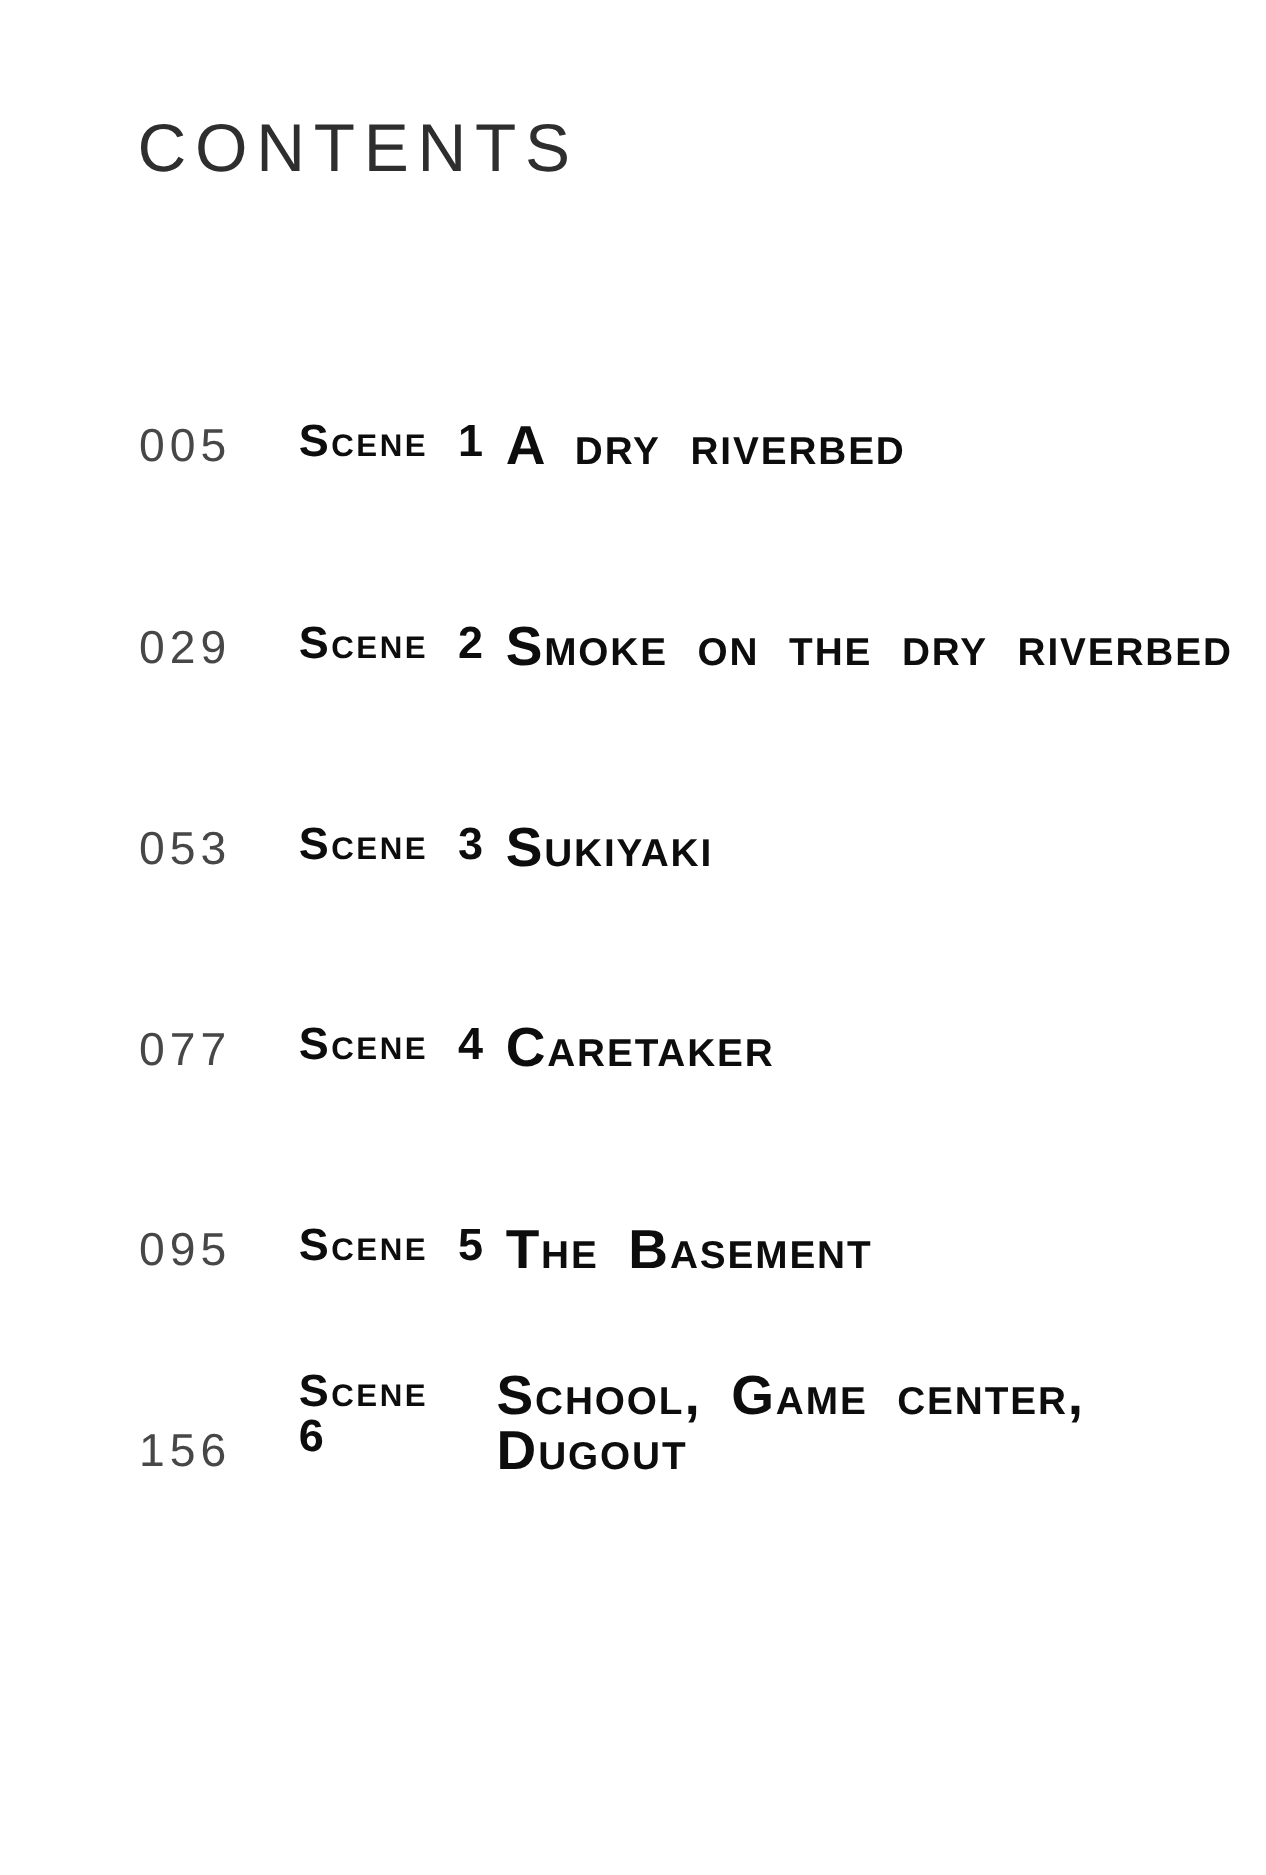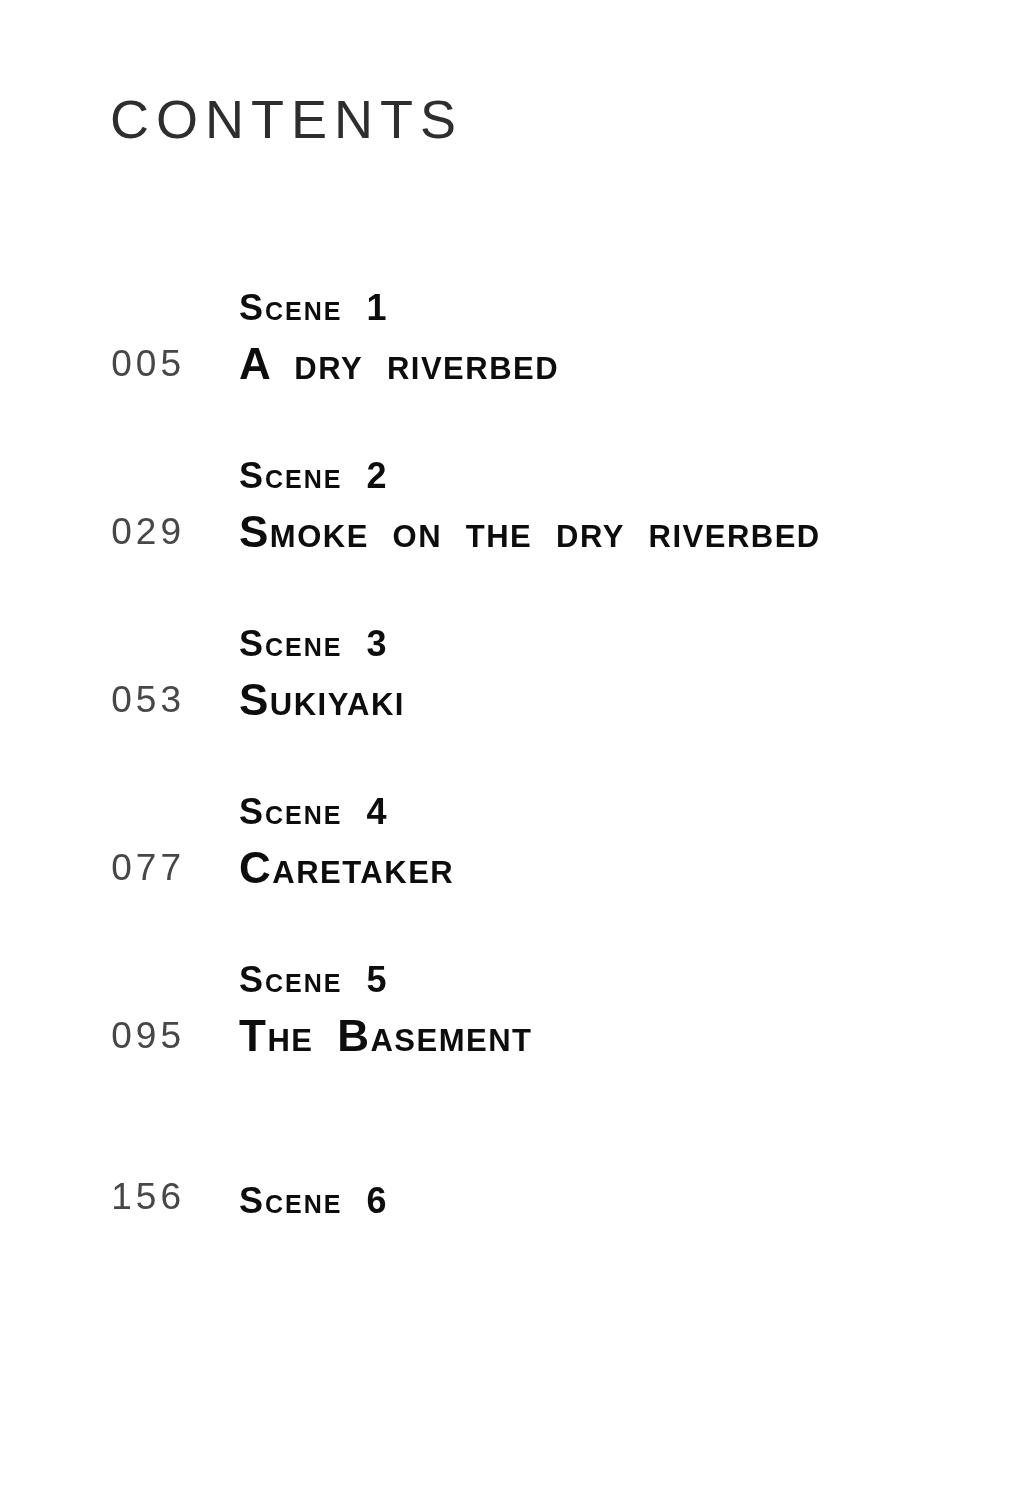--- a/index.html
+++ b/index.html
@@ -45,21 +45,21 @@
     font-size: 37px;
     font-weight: 400;
     color: #474747;
     letter-spacing: 4px;
     line-height: 1.05;
     padding-bottom: 2px;
     margin-top: 48px;
   }
   .titles {
     display: flex;
-    flex-direction: column;
+    flex-direction: row;
     gap: 16px;
   }
   .scene {
     font-variant: small-caps;
     font-weight: 700;
     font-size: 36px;
     line-height: 1;
     color: #0d0d0d;
     letter-spacing: 2px;
     word-spacing: 12px;
@@ -120,20 +120,21 @@
       <div class="titles">
         <div class="scene">Scene 5</div>
         <div class="title">The Basement</div>
       </div>
     </div>
 
     <div class="entry">
       <div class="pageno">156</div>
       <div class="titles">
         <div class="scene">Scene 6</div>
+        <div class="title">School, Game center, Dugout</div>
       </div>
     </div>
 
     <div class="entry">
       <div class="pageno">254</div>
     </div>
 
   </div>
 </div>
 

